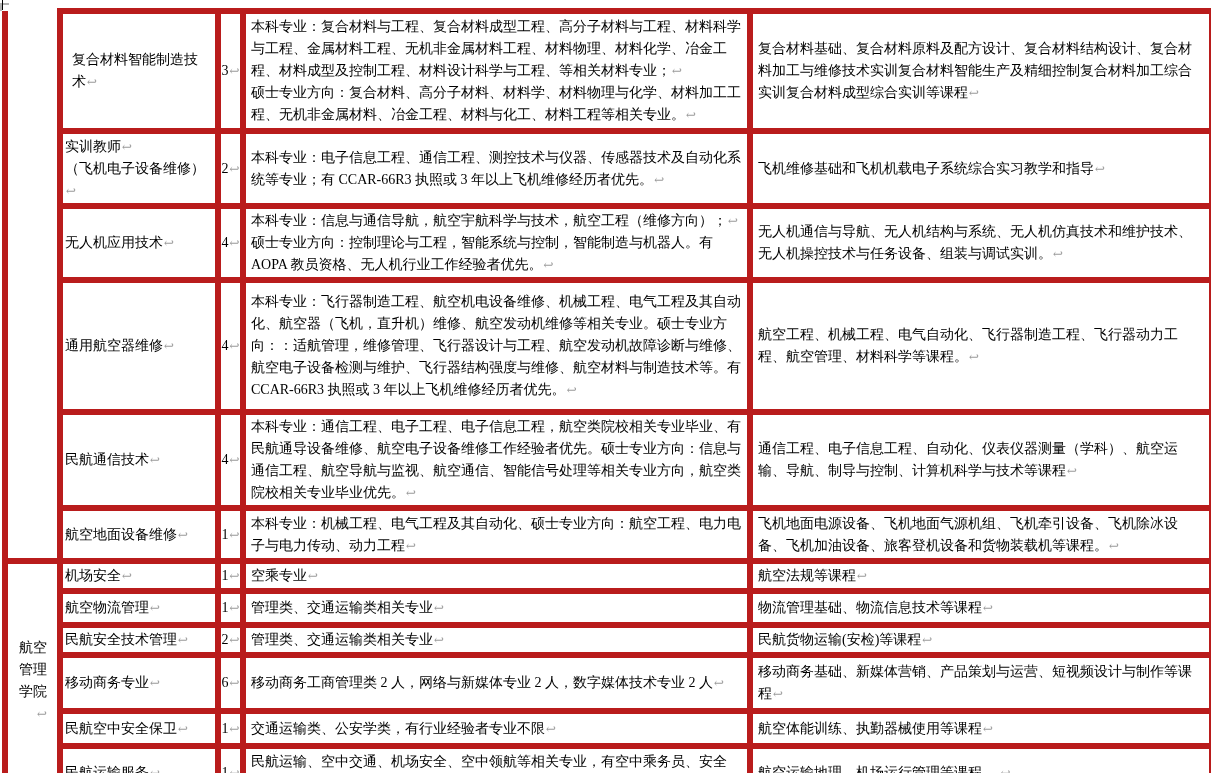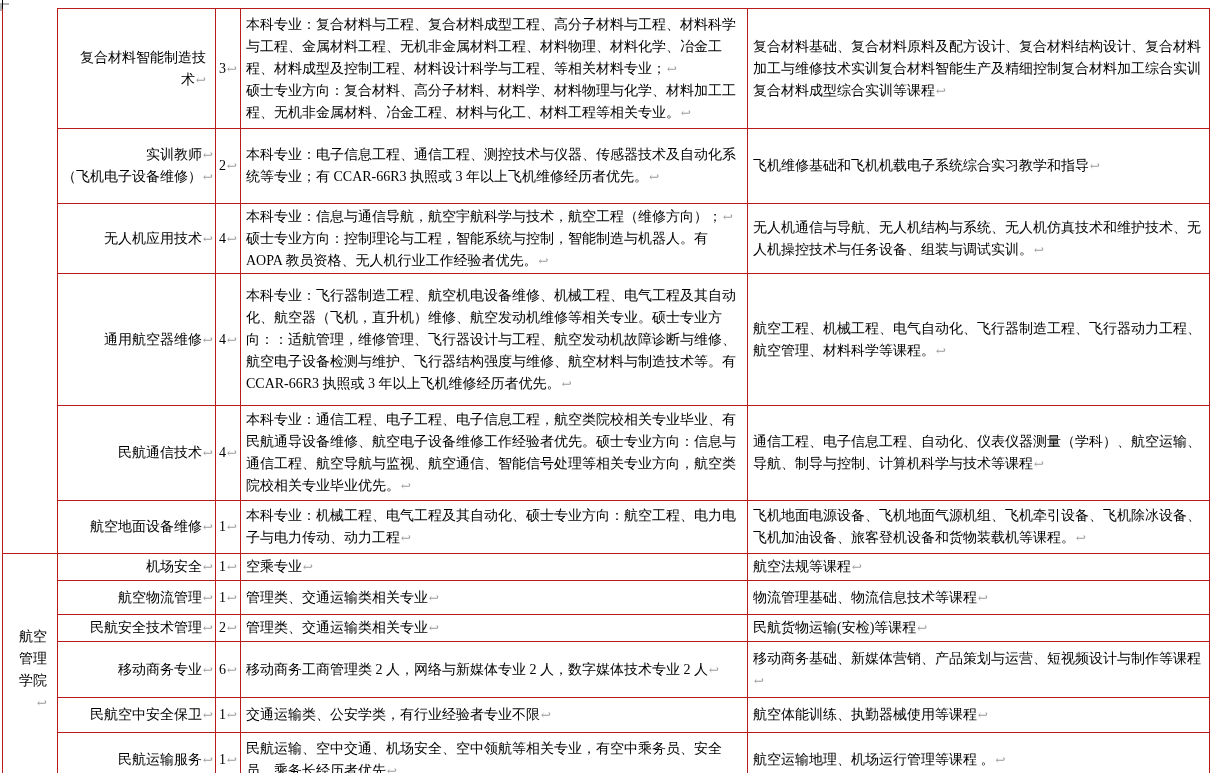--- a/index.html
+++ b/index.html
@@ -25,31 +25,31 @@
   }
   table.doc-table {
     position: absolute; left: 2px; top: 8px;
     border-collapse: collapse;
     table-layout: fixed;
     width: 1207px;
     font-size: 14px;
     line-height: 22px;
   }
   td {
-    border: 1px solid #b91c1c;
+    border: 6px solid #b91c1c;
     vertical-align: middle;
     padding: 1px 5px;
     overflow: hidden;
   }
   td.college {
     text-align: right;
     padding: 1px 10px;
   }
   td.college.cont { border-top: none; }
-  td.pos { text-align: right; padding: 1px 2px; }
+  td.pos { text-align: left; padding: 1px 2px; }
   td.pos.tight { padding: 1px 9px; }
   td.cnt { text-align: center; padding: 0; }
   td.req, td.crs { text-align: left; }
   .para { display: block; }
   .pmark {
     color: #9a9a9a;
     font-size: 12px;
     padding-left: 1px;
   }
 </style>

